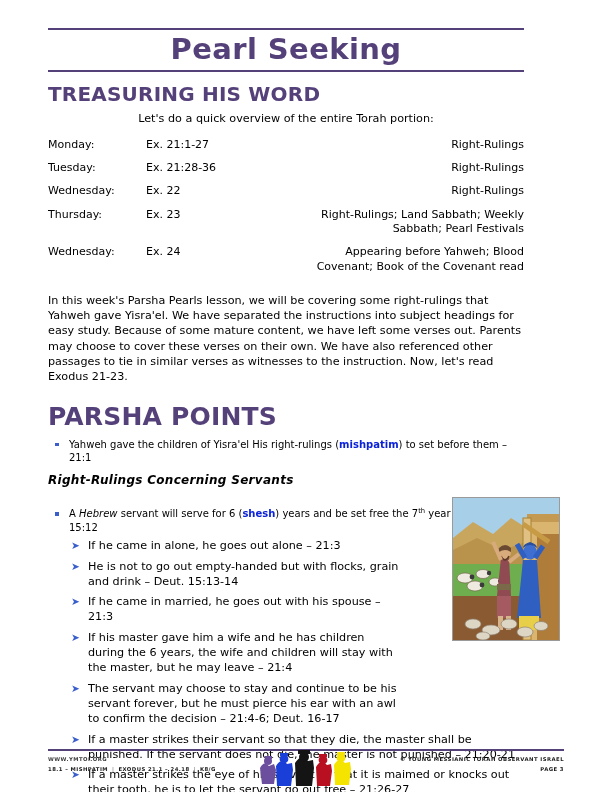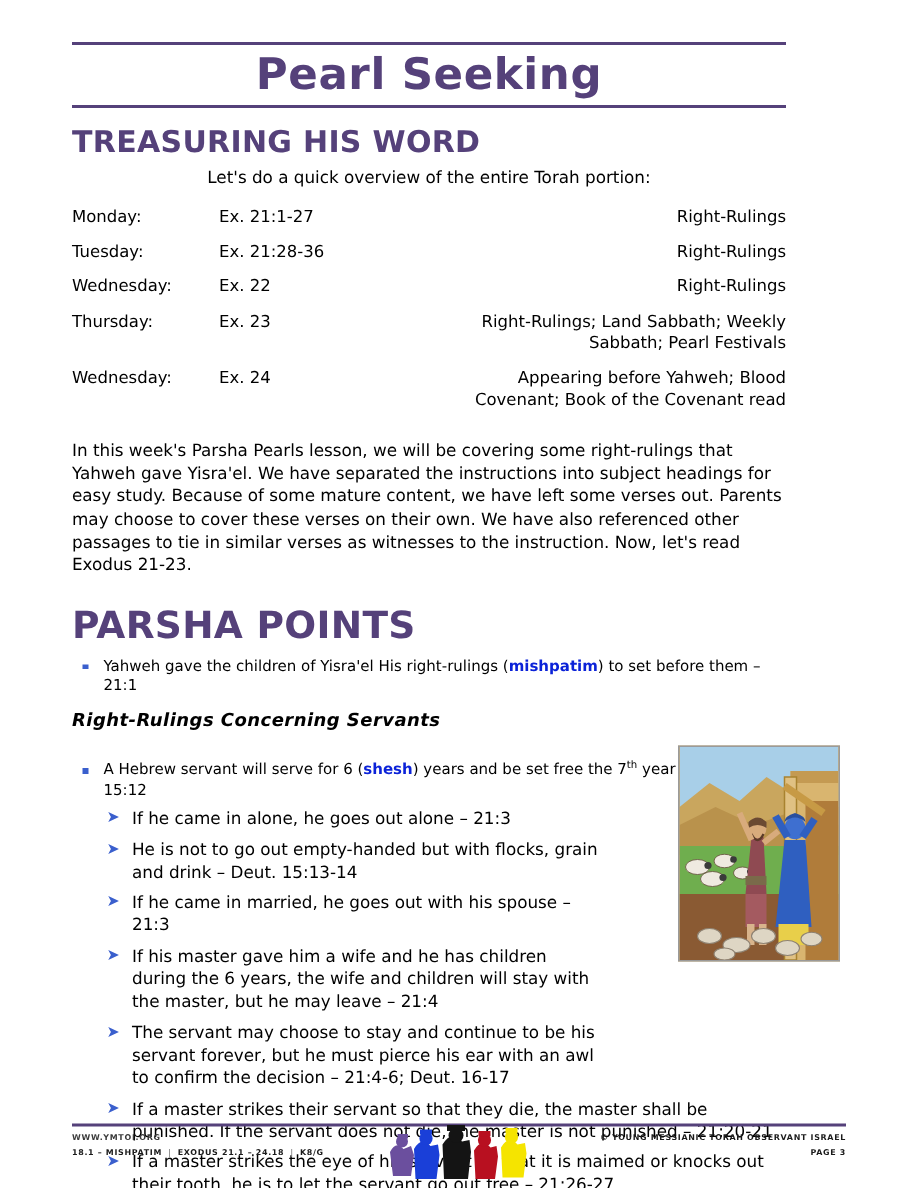--- a/index.html
+++ b/index.html
@@ -138,21 +138,21 @@
     left: 23px;
     top: 0px;
     color: #3a5fcd;
     font-size: 10.5px;
     line-height: 1.33;
   }
   
   li.narrow { padding-right: 122px; }
 
   .kw { color: #0b22d8; font-weight: bold; }
-  .it { }
+  .it { font-style: italic; }
   sup { font-size: 0.68em; vertical-align: super; line-height: 0; }
 
   
   .illus-wrap {
     position: absolute;
     left: 452px;
     top: 497px;
     width: 106px;
     height: 142px;
     border: 1px solid #9a9a9a;

